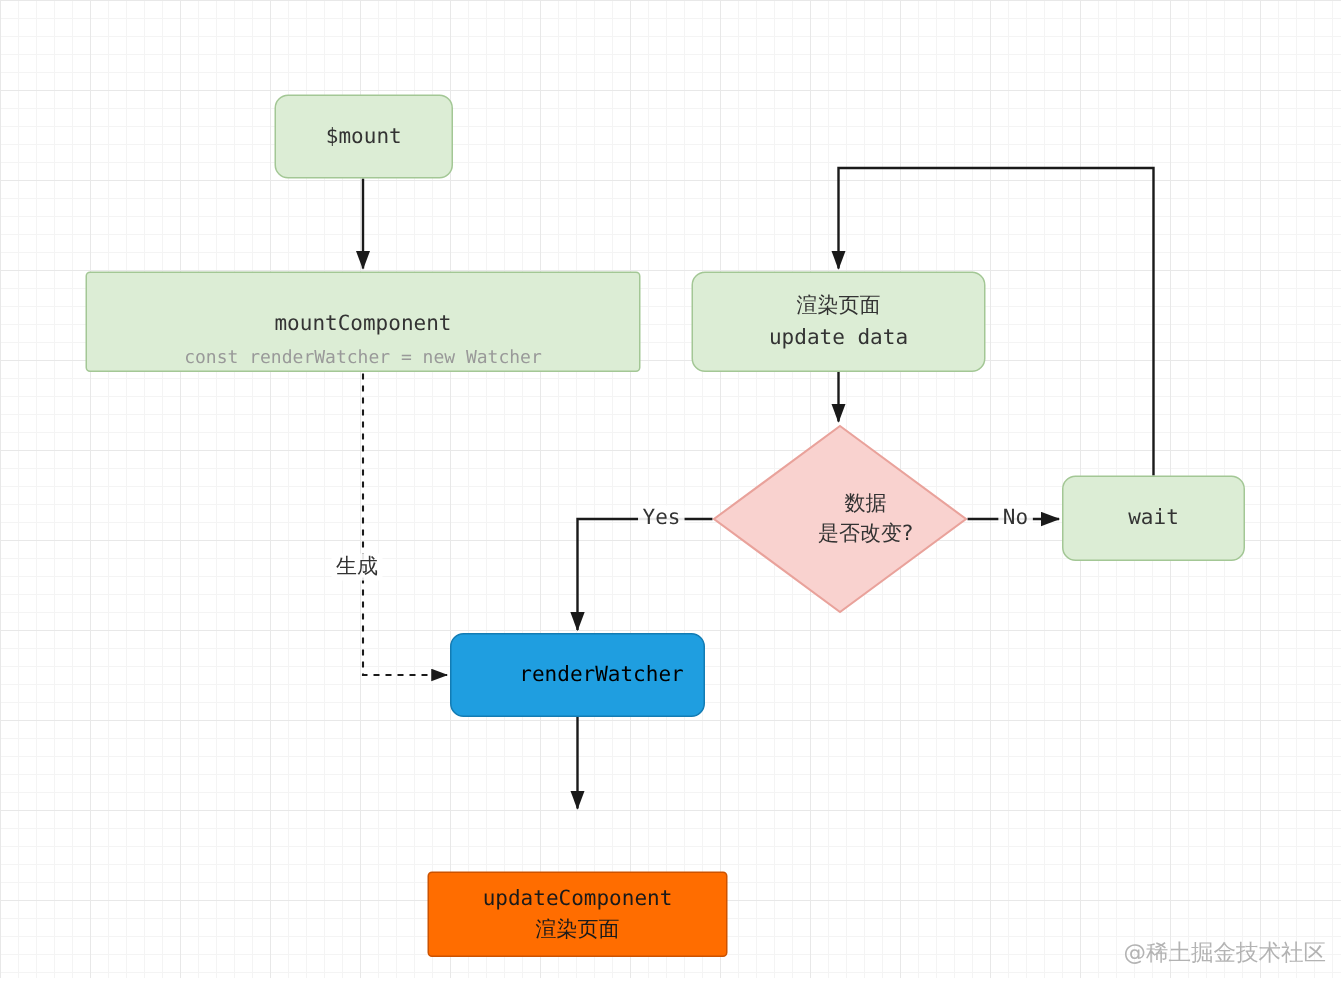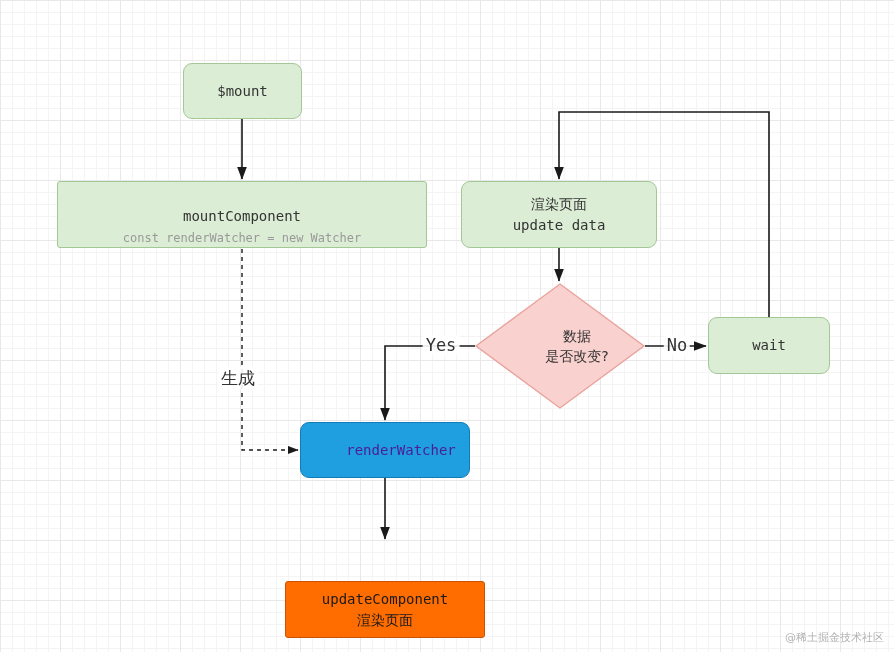--- a/index.html
+++ b/index.html
@@ -35,46 +35,46 @@
   }
   .rounded{border-radius:9px;}
   .node-mount{left:183px;top:63px;width:119px;height:56px;}
   .node-mount-component{left:57px;top:181px;width:370px;height:67px;border-radius:3px;justify-content:flex-end;}
   .node-mount-component .sub{font-size:12px;color:#999;margin-top:3px;}
   .node-some-ops{left:461px;top:181px;width:196px;height:67px;}
   .node-wait{left:708px;top:317px;width:122px;height:57px;}
   .node-render-watcher{
     left:300px;top:422px;width:170px;height:56px;
     background:#1f9ee0;border:1px solid #137cb4;border-radius:9px;
-    color:#4c1d95;
+    color:#000000;
     padding-left:32px;
   }
   .node-update-component{
     left:285px;top:541px;width:200px;height:57px;
     background:#ff6d00;border:1px solid #cc5200;border-radius:3px;
     color:#1a1a1a;
     margin-top:40px;
   }
   .node-decision{
     left:492px;top:283px;width:170px;height:126px;
     background:transparent;border:none;
   }
   .cjk{font-family:"DejaVu Sans","Liberation Sans",sans-serif;}
   .edge-label{
     position:absolute;
     transform:translate(-50%,-50%);
     background:rgba(255,255,255,.9);
     padding:0 3px;
-    font-size:17px;color:#333;
+    font-size:14px;color:#333;
     white-space:nowrap;
   }
   .watermark{
     position:absolute;right:10px;bottom:7px;
     font-family:"DejaVu Sans","Liberation Sans",sans-serif;
-    font-size:11px;color:#b3b3b3;
+    font-size:15px;color:#b3b3b3;
   }
 </style>
 </head>
 <body>
 
 <div class="canvas">
 
   <svg class="wires" viewBox="0 0 894 656" xmlns="http://www.w3.org/2000/svg">
     <defs>
       <marker id="arrow" markerWidth="10" markerHeight="8" refX="7.5" refY="3" orient="auto">

